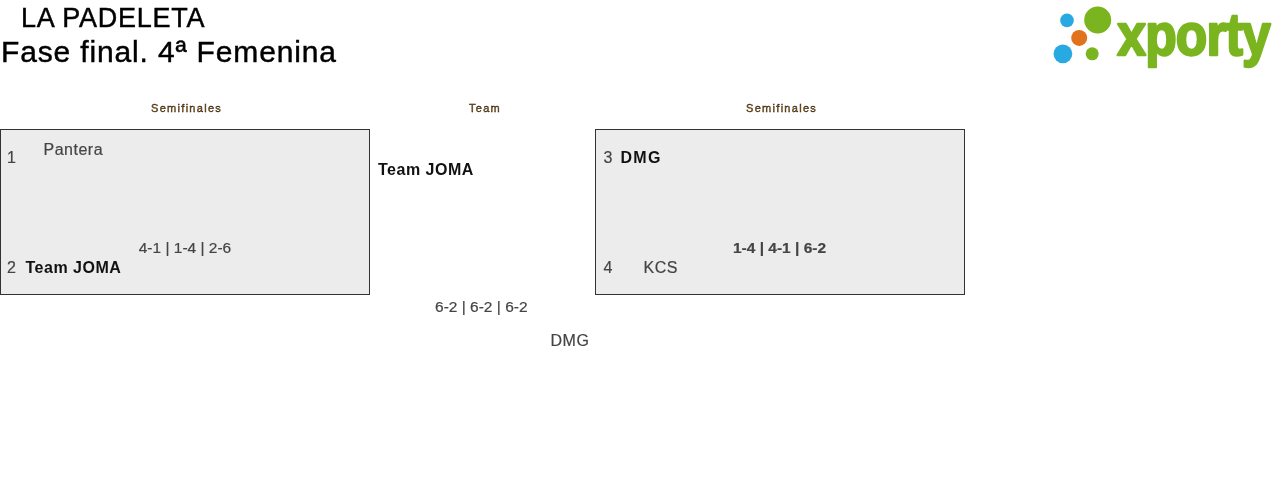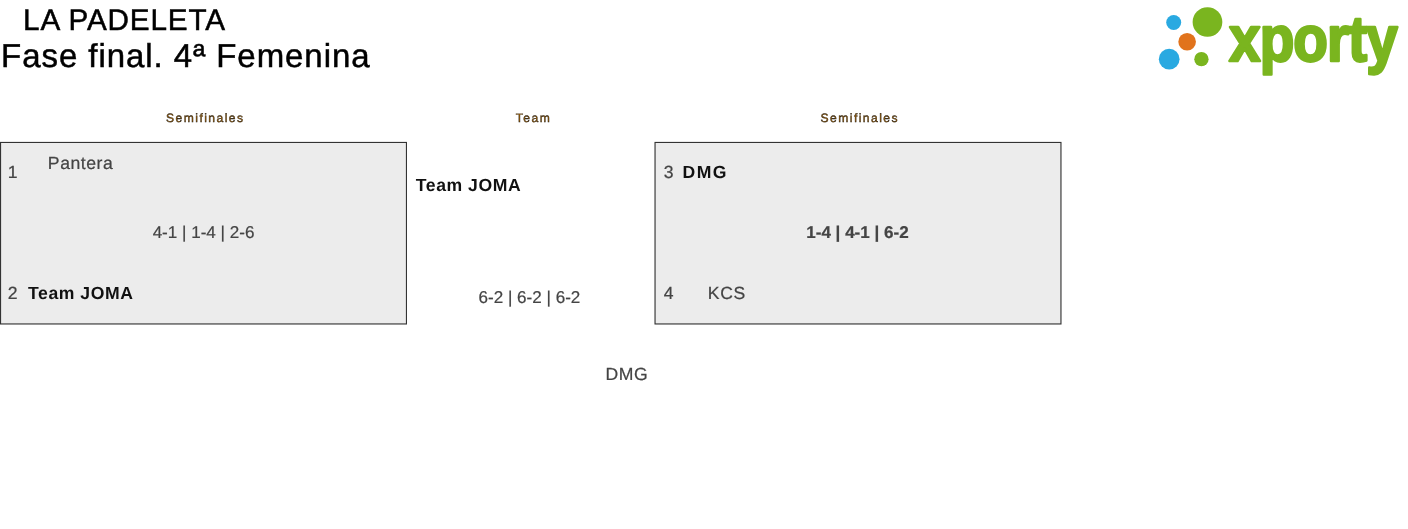--- a/index.html
+++ b/index.html
@@ -7,21 +7,21 @@
   body { font-family:"Liberation Sans", sans-serif; position:relative; }
   .abs { position:absolute; white-space:nowrap; }
   .t1 { left:1px; top:1.8px; font-size:27px; line-height:33.3px; color:#000; letter-spacing:0.75px;margin-left:20px; -webkit-text-stroke:0.45px #000; }
   .t2 { left:1px; top:35.1px; font-size:30px; line-height:33.3px; color:#000; letter-spacing:0.85px; -webkit-text-stroke:0.45px #000; }
   .hdr { font-size:11px; color:#a16207; letter-spacing:1.3px; transform:translateX(-50%); line-height:20px; -webkit-text-stroke:0.35px #111; }
   .box { position:absolute; width:370px; height:166px; background:#ececec; border:1px solid #333333; }
   .num { font-size:16px; color:#444; line-height:20px; -webkit-text-stroke:0.2px #444; }
   .name { font-size:16px; color:#444; line-height:20px; letter-spacing:0.5px; -webkit-text-stroke:0.2px #444; }
   .win { font-weight:bold; color:#111; -webkit-text-stroke:0 #111; }
   .windmg { letter-spacing:1.3px; }
-  .score { font-size:15.5px; color:#444; line-height:20px; transform:translateX(-50%); -webkit-text-stroke:0.2px #444; }
+  .score { font-size:15.5px; color:#444; line-height:20px; transform:translateX(-50%);margin-top:36px; -webkit-text-stroke:0.2px #444; }
 </style>
 </head>
 <body>
   <div class="abs t1">LA PADELETA</div>
   <div class="abs t2">Fase final. 4ª Femenina</div>
 
   <svg class="abs" style="left:1049px; top:0px;" width="231" height="75" viewBox="0 0 231 75">
     <circle cx="18.0" cy="20.4" r="6.8" fill="#29a9e1"></circle>
     <circle cx="48.7" cy="20.0" r="13.5" fill="#7ab51f"></circle>
     <circle cx="30.2" cy="37.9" r="8.0" fill="#e1731c"></circle>

